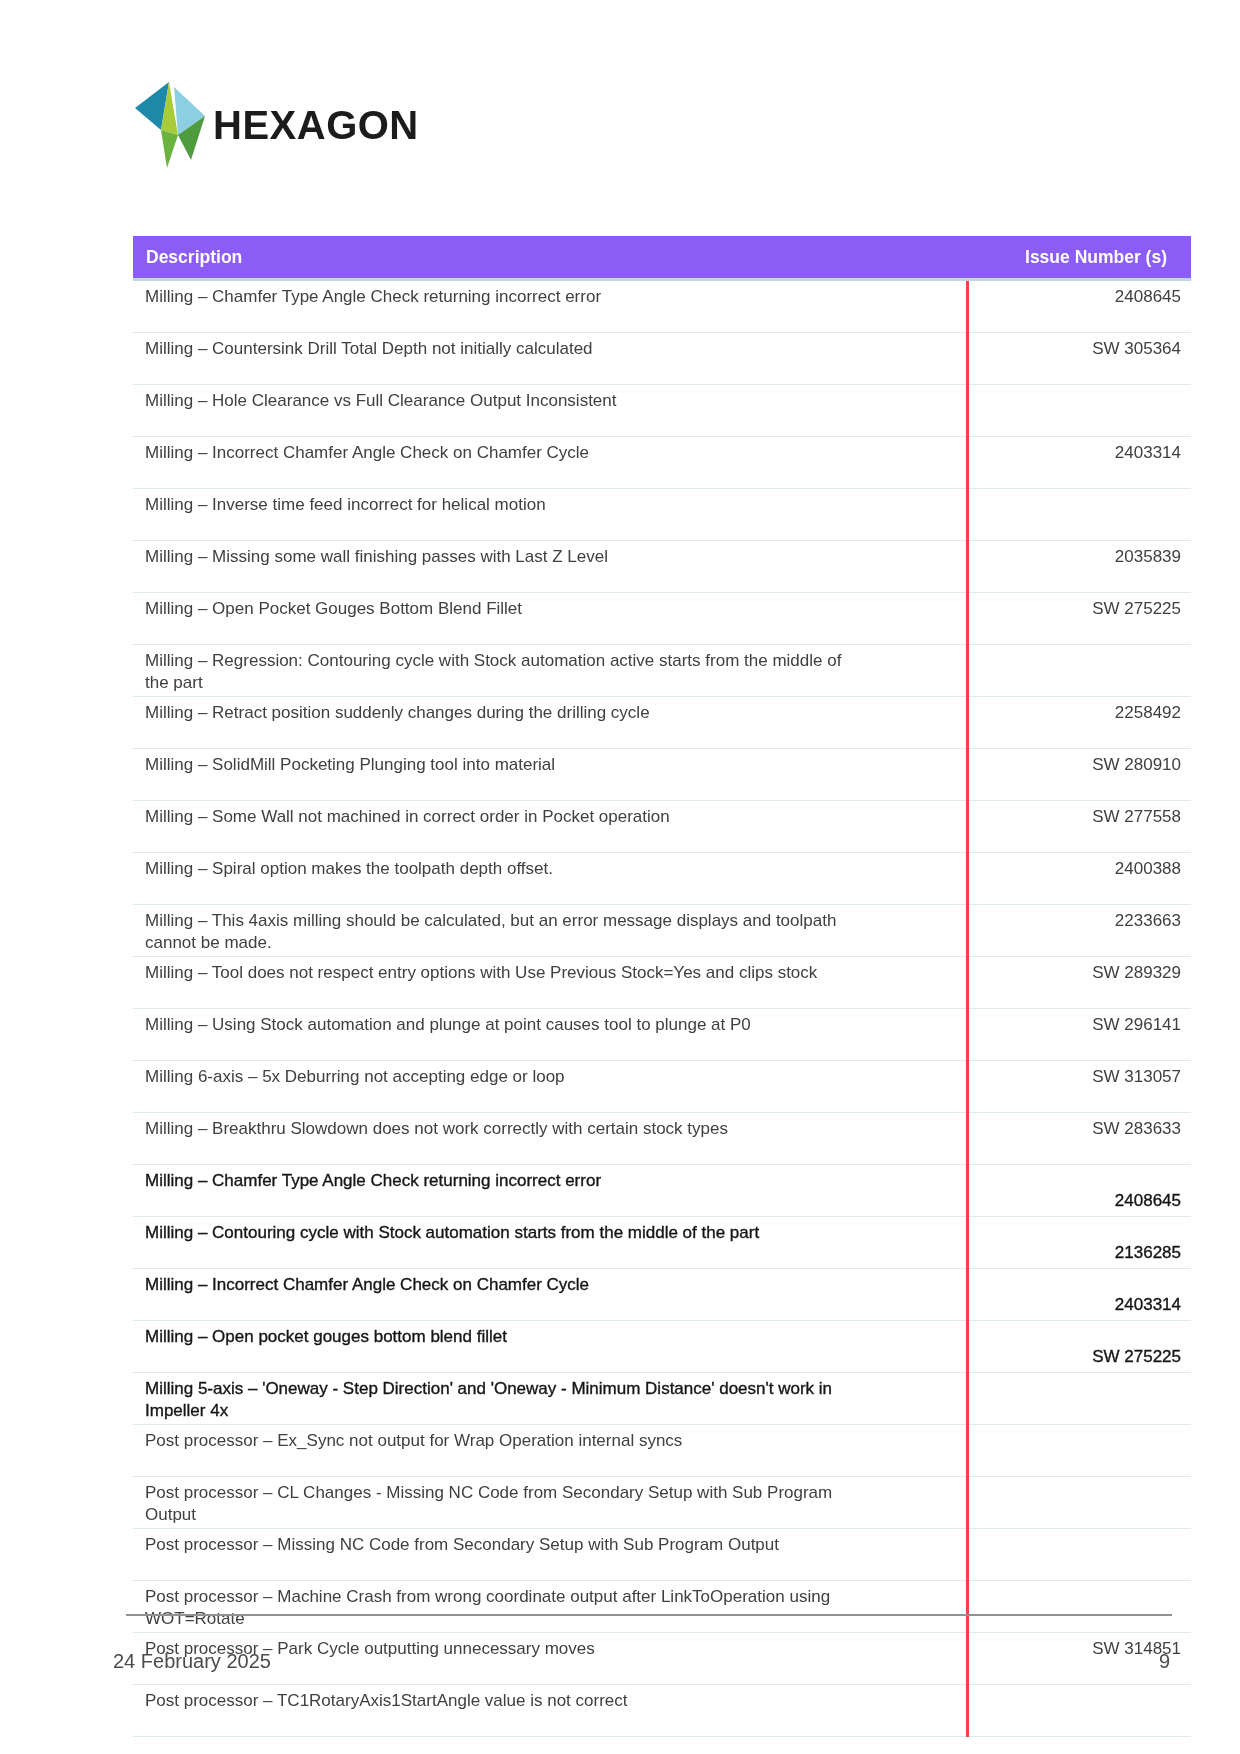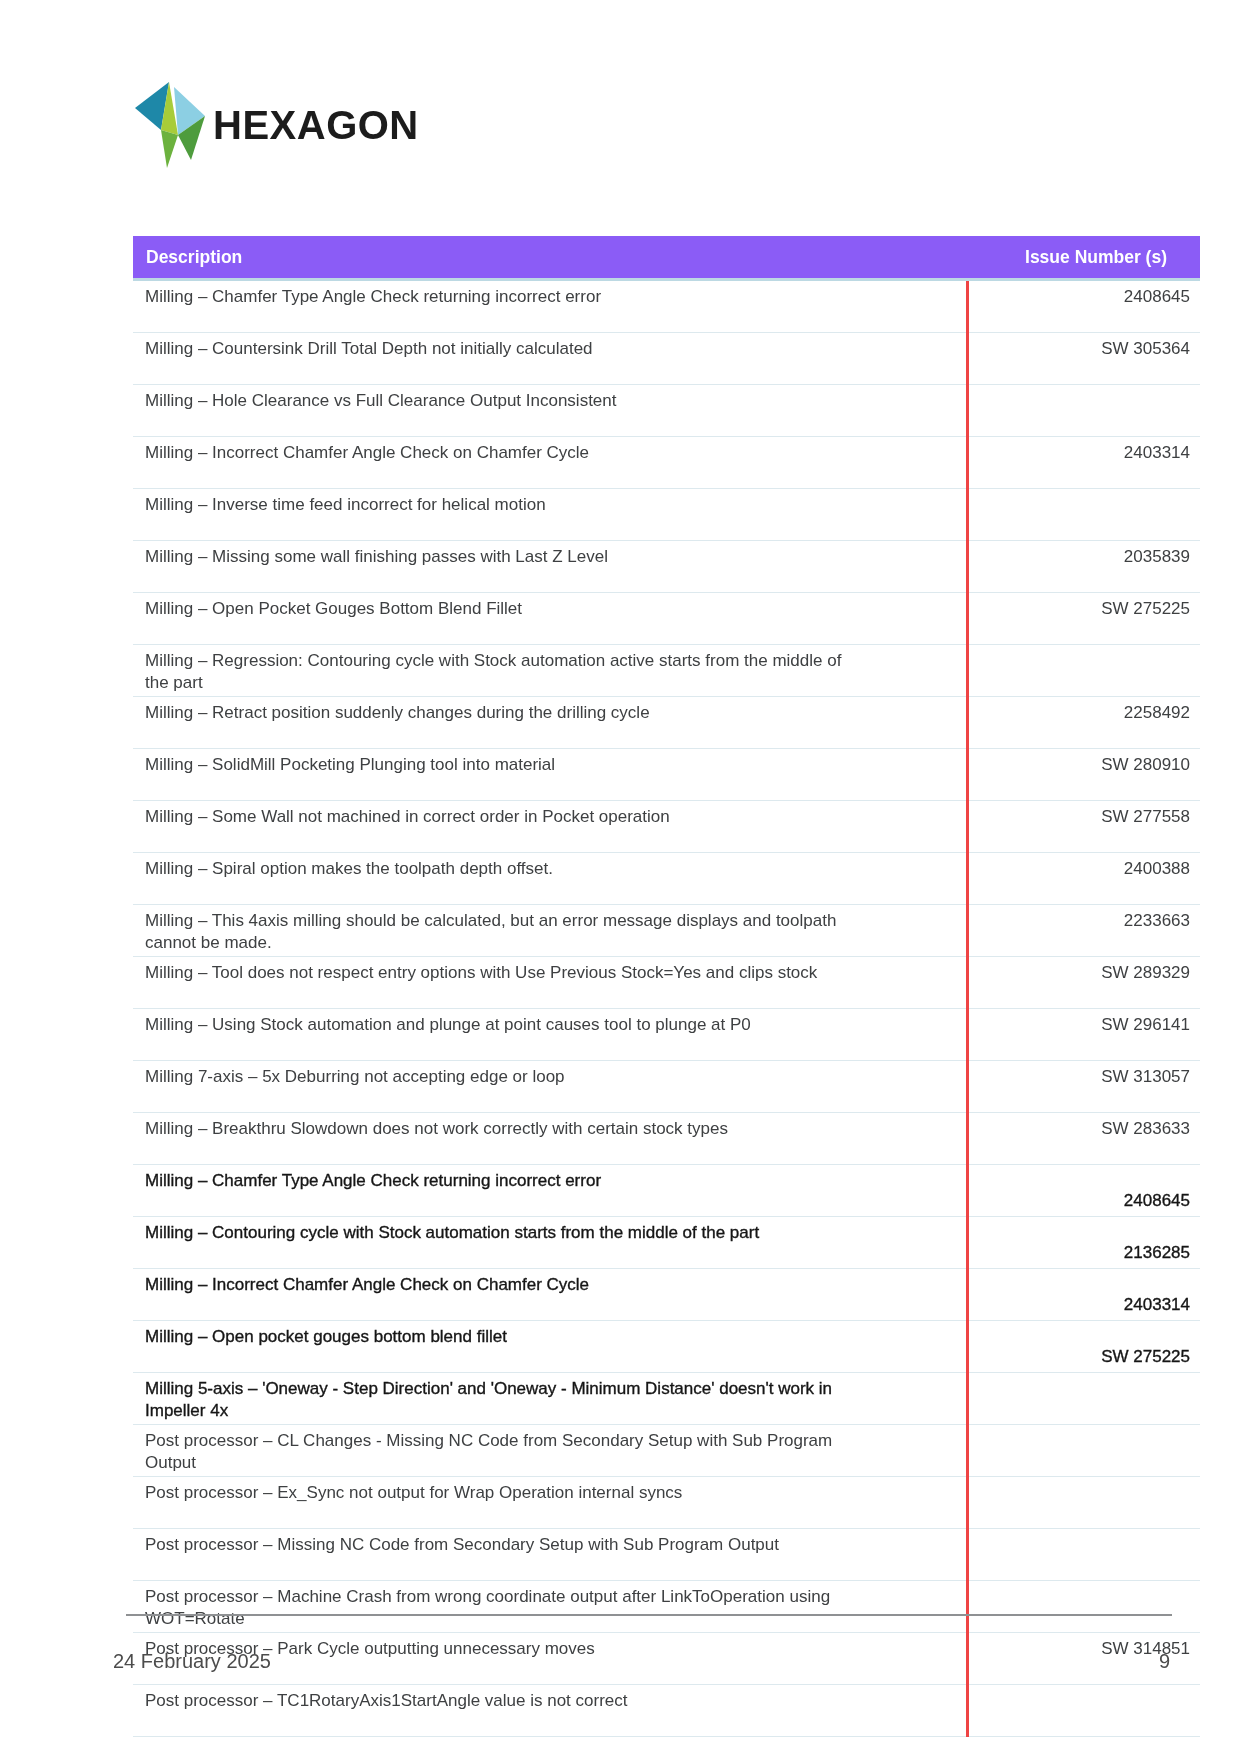--- a/index.html
+++ b/index.html
@@ -23,21 +23,21 @@
     position:absolute;left:133px;top:236px;width:1021px;
     border-collapse:collapse;table-layout:fixed;
   }
   .issue-table th{
     background:#8b5cf6;color:#ffffff;
     font-size:17.5px;font-weight:700;
     height:42px;vertical-align:middle;
     border-bottom:3px solid #bcd9e3;
   }
   th.h-desc{text-align:left;padding:0 0 0 13px;width:821px;}
-  th.h-num{text-align:right;padding:0 33px 0 0;width:200px;}
+  th.h-num{text-align:right;padding:0 24px 0 0;width:200px;}
   .issue-table td{
     font-size:17px;color:#3e4042;line-height:21.5px;
     vertical-align:top;height:46px;
     border-bottom:1px solid #dde9ee;
   }
   td.desc{padding:5px 110px 0 12px;}
   td.num{
     text-align:right;padding:5px 10px 0 0;
     border-left:3px solid #ef4444;
   }
@@ -135,21 +135,21 @@
         </tr>
         <tr>
           <td class="desc">Milling – Tool does not respect entry options with Use Previous Stock=Yes and clips stock</td>
           <td class="num">SW 289329</td>
         </tr>
         <tr>
           <td class="desc">Milling – Using Stock automation and plunge at point causes tool to plunge at P0</td>
           <td class="num">SW 296141</td>
         </tr>
         <tr>
-          <td class="desc">Milling 7-axis – 5x Deburring not accepting edge or loop</td>
+          <td class="desc">Milling 6-axis – 5x Deburring not accepting edge or loop</td>
           <td class="num">SW 313057</td>
         </tr>
         <tr>
           <td class="desc">Milling – Breakthru Slowdown does not work correctly with certain stock types</td>
           <td class="num">SW 283633</td>
         </tr>
         <tr class="r-b em">
           <td class="desc">Milling – Chamfer Type Angle Check returning incorrect error</td>
           <td class="num">2408645</td>
         </tr>
@@ -163,25 +163,25 @@
         </tr>
         <tr class="r-b em">
           <td class="desc">Milling – Open pocket gouges bottom blend fillet</td>
           <td class="num">SW 275225</td>
         </tr>
         <tr class="em">
           <td class="desc">Milling 5-axis – 'Oneway - Step Direction' and 'Oneway - Minimum Distance' doesn't work in Impeller 4x</td>
           <td class="num"></td>
         </tr>
         <tr>
+          <td class="desc">Post processor – Ex_Sync not output for Wrap Operation internal syncs</td>
+          <td class="num"></td>
+        </tr>
+        <tr>
           <td class="desc">Post processor – CL Changes - Missing NC Code from Secondary Setup with Sub Program Output</td>
-          <td class="num"></td>
-        </tr>
-        <tr>
-          <td class="desc">Post processor – Ex_Sync not output for Wrap Operation internal syncs</td>
           <td class="num"></td>
         </tr>
         <tr>
           <td class="desc">Post processor – Missing NC Code from Secondary Setup with Sub Program Output</td>
           <td class="num"></td>
         </tr>
         <tr>
           <td class="desc">Post processor – Machine Crash from wrong coordinate output after LinkToOperation using WOT=Rotate</td>
           <td class="num"></td>
         </tr>

